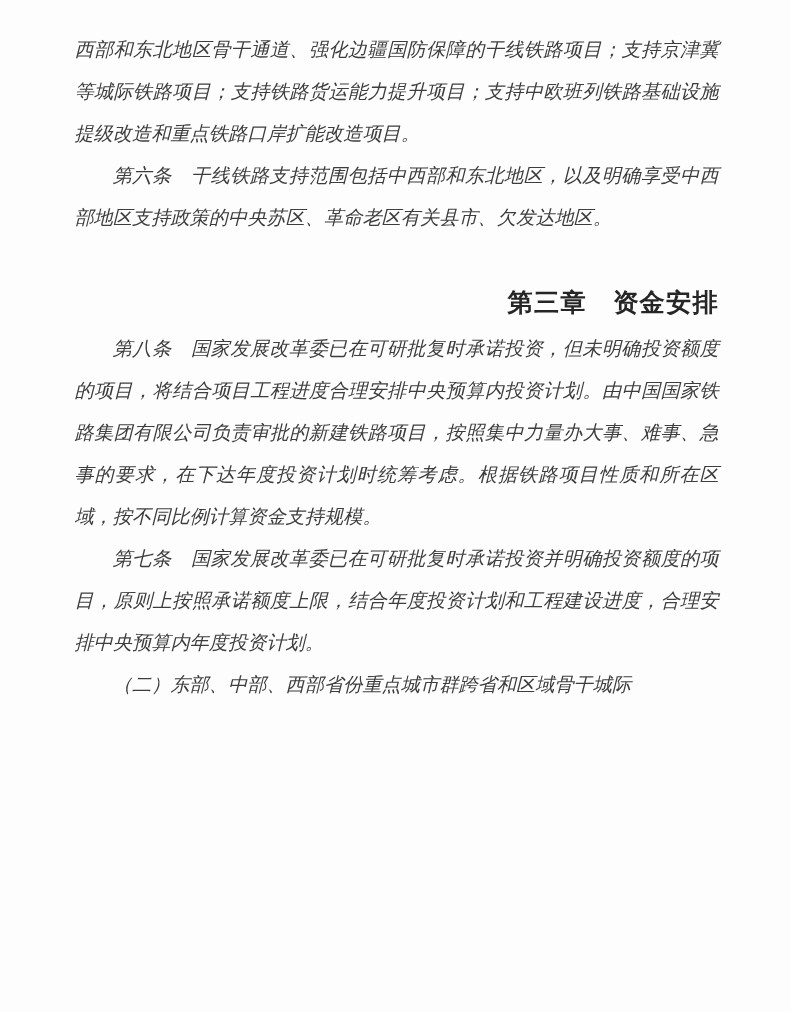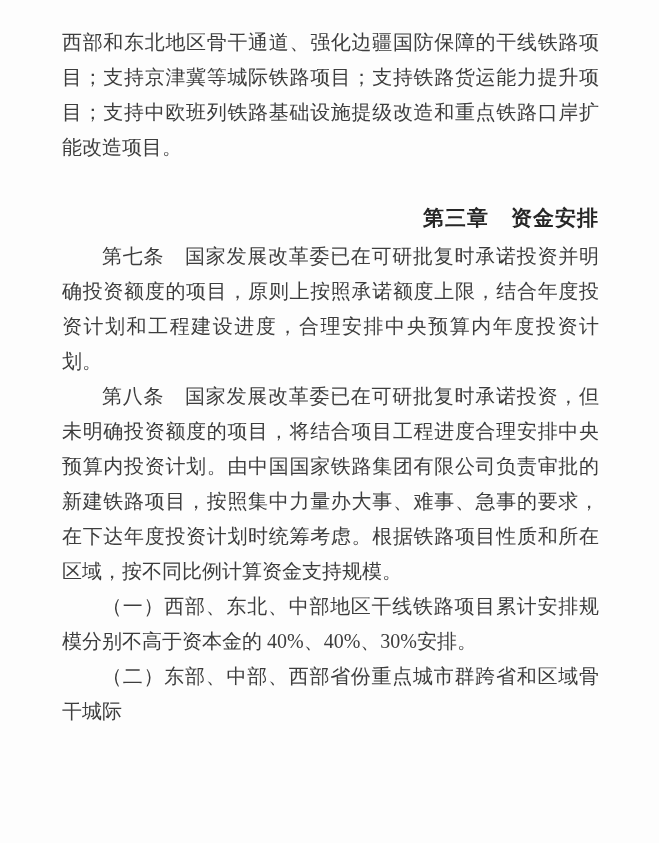--- a/index.html
+++ b/index.html
@@ -16,27 +16,28 @@
     overflow: hidden;
     box-sizing: border-box;
   }
   .content {
     box-sizing: content-box;
     padding: 25px 60px 0 62px;
     width: 537px;
   }
   p.body {
     margin: 0;
-    font-size: 20px;
+    font-size: 16px;
     line-height: 35px;
     color: #3d3d3d;
     text-align: justify;
     text-justify: inter-character;
     word-break: break-all;
     letter-spacing: 0;
+    font-style: italic;
   }
   p.indent {
     text-indent: 2em;
   }
   h2.chapter {
     margin: 35px 0 4px 0;
     font-family: "Liberation Sans", "DejaVu Sans", sans-serif;
     font-weight: bold;
     font-size: 21px;
     line-height: 35px;
@@ -46,26 +47,26 @@
   }
 </style>
 </head>
 <body>
 
 <div class="page">
   <div class="content">
 
     <p class="body">西部和东北地区骨干通道、强化边疆国防保障的干线铁路项目；支持京津冀等城际铁路项目；支持铁路货运能力提升项目；支持中欧班列铁路基础设施提级改造和重点铁路口岸扩能改造项目。</p>
 
+    <p class="body indent">第六条　干线铁路支持范围包括中西部和东北地区，以及明确享受中西部地区支持政策的中央苏区、革命老区有关县市、欠发达地区。</p>
 
     <h2 class="chapter">第三章　资金安排</h2>
 
+    <p class="body indent">第八条　国家发展改革委已在可研批复时承诺投资，但未明确投资额度的项目，将结合项目工程进度合理安排中央预算内投资计划。由中国国家铁路集团有限公司负责审批的新建铁路项目，按照集中力量办大事、难事、急事的要求，在下达年度投资计划时统筹考虑。根据铁路项目性质和所在区域，按不同比例计算资金支持规模。</p>
+
     <p class="body indent">第七条　国家发展改革委已在可研批复时承诺投资并明确投资额度的项目，原则上按照承诺额度上限，结合年度投资计划和工程建设进度，合理安排中央预算内年度投资计划。</p>
 
-    <p class="body indent">第八条　国家发展改革委已在可研批复时承诺投资，但未明确投资额度的项目，将结合项目工程进度合理安排中央预算内投资计划。由中国国家铁路集团有限公司负责审批的新建铁路项目，按照集中力量办大事、难事、急事的要求，在下达年度投资计划时统筹考虑。根据铁路项目性质和所在区域，按不同比例计算资金支持规模。</p>
 
-
-    <p class="body indent">（一）西部、东北、中部地区干线铁路项目累计安排规模分别不高于资本金的 40%、40%、30%安排。</p>
 
     <p class="body indent">（二）东部、中部、西部省份重点城市群跨省和区域骨干城际</p>
 
   </div>
 </div>
 
 </body></html>

